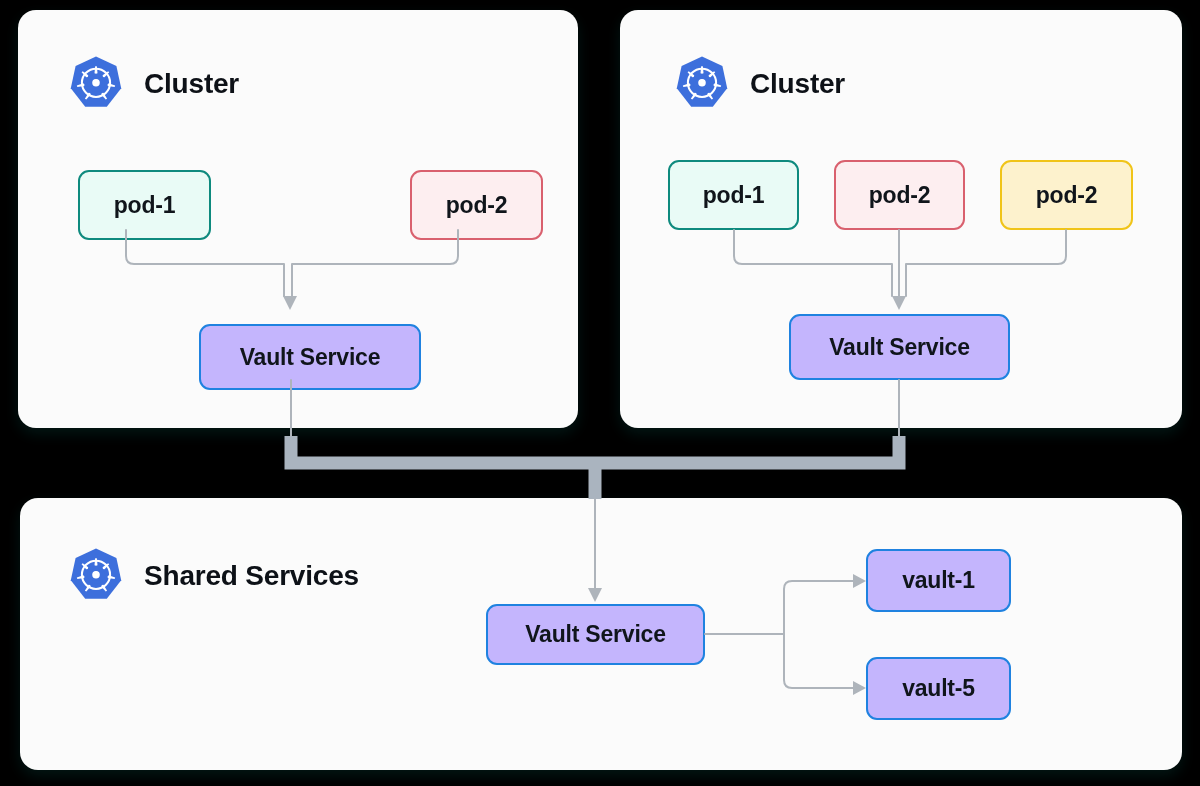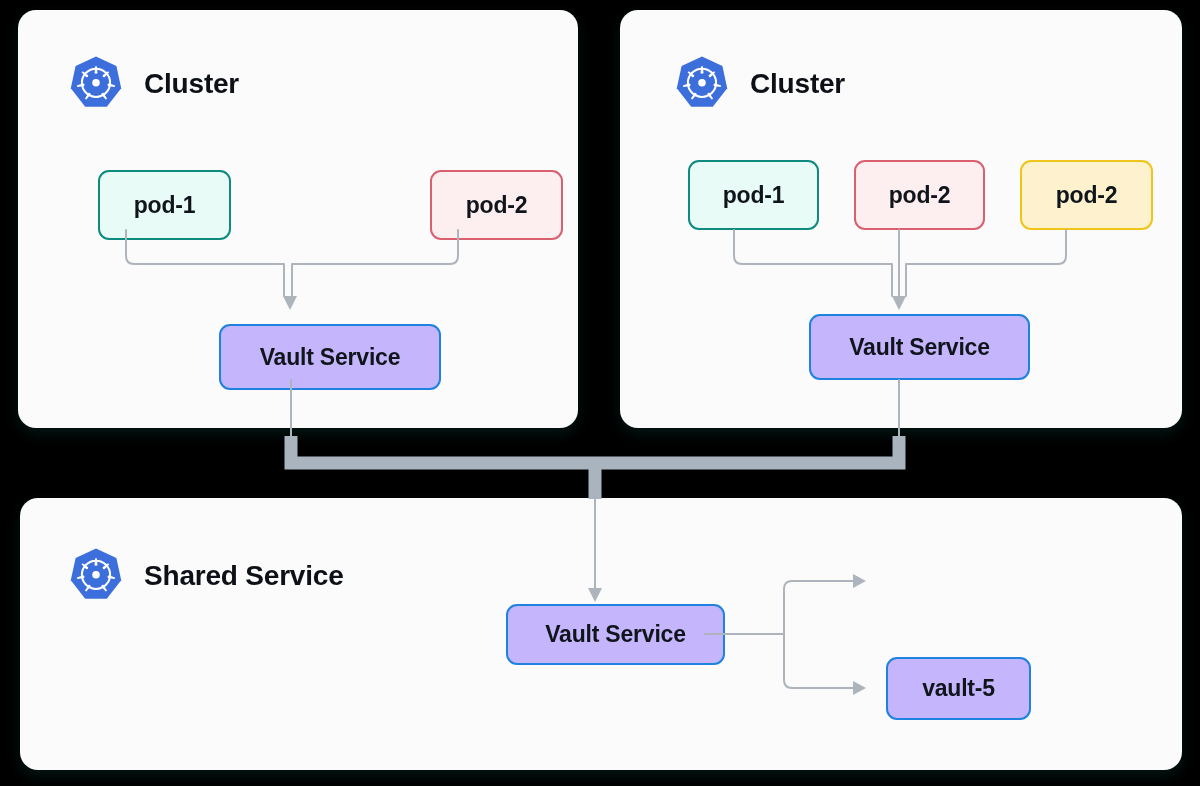--- a/index.html
+++ b/index.html
@@ -61,21 +61,20 @@
     border-width: 2px;
     border-style: solid;
     display: flex;
     align-items: center;
     justify-content: center;
     font-size: 23px;
     font-weight: 700;
     color: #10151b;
     letter-spacing: -0.2px;
     white-space: nowrap;
-    margin-left: 20px;
   }
   .node.teal   { background: #e9fbf6; border-color: #0e8a7e; }
   .node.red    { background: #fdeef0; border-color: #d9606e; }
   .node.yellow { background: #fdf2cd; border-color: #f0c419; }
   .node.blue   { background: #c4b5fd; border-color: #1f82e0; }
 
   
   #l-pod1  { left: 60px;  top: 160px; width: 133px; height: 70px; }
   #l-pod2  { left: 392px; top: 160px; width: 133px; height: 70px; }
   #l-vault { left: 181px; top: 314px; width: 222px; height: 66px; }
@@ -179,30 +178,31 @@
           <path d="M72.1 30.6l-2.0-2.0-9.1 7.0 0.6 2.7 2.6 0.6z"></path>
           <path d="M18.9 55.2l-0.9-2.6 10.8-3.8 2.0 1.9-0.4 2.7z"></path>
           <path d="M81.1 55.2l0.9-2.6-10.8-3.8-2.0 1.9 0.4 2.7z"></path>
           <path d="M33.8 76.0l-2.3-1.6 6.0-9.8 2.7 0.2 1.1 2.5z"></path>
           <path d="M66.2 76.0l2.3-1.6-6.0-9.8-2.7 0.2-1.1 2.5z"></path>
           <circle cx="50" cy="48" r="23.5" fill="none" stroke="#ffffff" stroke-width="3.4"></circle>
         </g>
         <circle cx="50" cy="48" r="12.5" fill="none" stroke="#3d6fdc" stroke-width="4.2"></circle>
         <circle cx="50" cy="48" r="5.4" fill="#ffffff"></circle>
       </svg>
-      <span class="panel-title">Shared Service</span>
+      <span class="panel-title">Shared Services</span>
     </div>
   </div>
 
   <div class="node teal" id="r-pod1">pod-1</div>
   <div class="node red" id="r-pod2a">pod-2</div>
   <div class="node yellow" id="r-pod2b">pod-2</div>
   <div class="node blue" id="r-vault">Vault Service</div>
 
   <div class="node blue" id="s-vault">Vault Service</div>
+  <div class="node blue" id="s-vault1">vault-1</div>
   <div class="node blue" id="s-vault2">vault-5</div>
 
   <svg class="edges">
 
     <path class="edge-path" d="M126,230 L126,256 Q126,264 134,264 L284,264 L284,296"></path>
     <path class="edge-path" d="M458,230 L458,256 Q458,264 450,264 L292,264 L292,296"></path>
     <polygon class="edge-arrow" points="283,296 297,296 290,310"></polygon>
 
     <path class="edge-path" d="M734,230 L734,256 Q734,264 742,264 L892,264 L892,296"></path>
     <path class="edge-path" d="M899,230 L899,296"></path>

